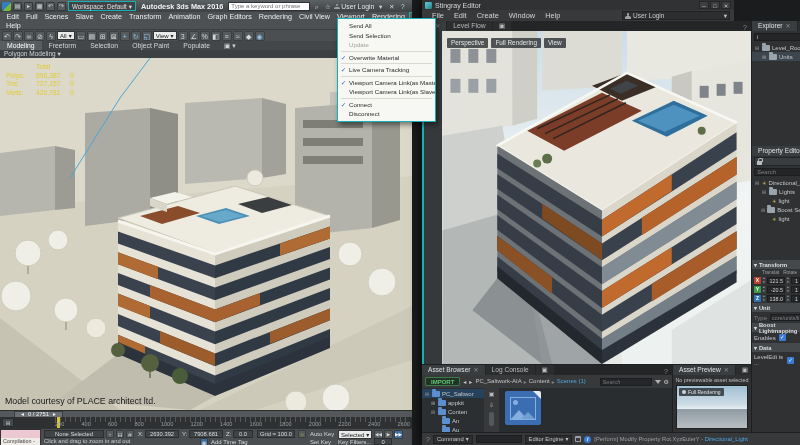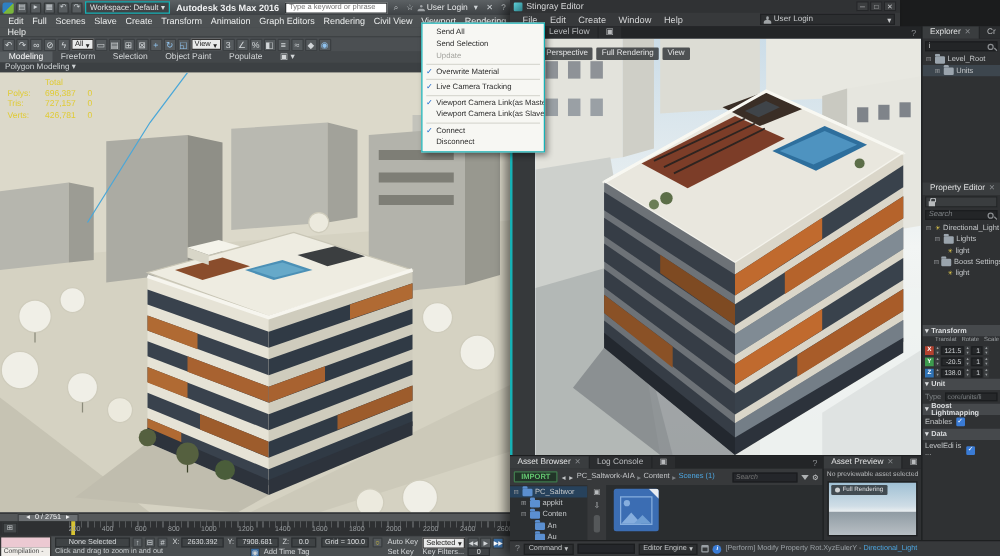--- a/index.html
+++ b/index.html
@@ -55,21 +55,21 @@
   .playbtn.bluebg{background:#3a6ea5;color:#fff}
 
   
   .sg-dropdown{position:absolute;left:337px;top:18px;width:99px;background:#f7f7f3;border:1px solid #17b1b5;box-shadow:2px 3px 5px rgba(0,0,0,.45);z-index:40;padding:2px 0;font-size:6.2px;color:#2b2b2b}
   .sg-item{height:9.5px;line-height:9.5px;display:flex;white-space:nowrap;overflow:hidden}
   .sg-item .gut{width:11px;flex:none;text-align:center;color:#1a66cc;font-size:6.5px}
   .sg-item.disabled{color:#a3a39e}
   .sg-sep{border-top:1px solid #d9d9d2;margin:1px 3px}
 
   
-  #sr{position:absolute;left:408px;top:0;width:312px;height:445px;background:#2a2c2e;box-shadow:-4px 0 8px rgba(0,0,0,.5)}
+  #sr{position:absolute;left:422px;top:0;width:312px;height:445px;background:#2a2c2e;box-shadow:-4px 0 8px rgba(0,0,0,.5)}
   .sr-title{position:absolute;top:0;left:0;right:0;height:10px;background:#303234;display:flex;align-items:center;gap:3px;padding:0 3px;color:#d6d7d8;font-size:7px}
   .sr-logo{width:7px;height:7px;background:linear-gradient(135deg,#5fd0d8,#2a7d86);border-radius:1px;flex:none}
   .winbtn{width:10px;height:8px;font-size:5.5px;line-height:8px;text-align:center;color:#c6c8ca;background:#3c3e40;border:1px solid #242628;flex:none}
   .sr-menu{position:absolute;top:10px;left:0;right:0;height:11px;background:#37393b;display:flex;align-items:center;font-size:7.4px;color:#d4d5d6;padding-left:5px}
   .sr-menu span.mi{padding:0 5px;line-height:11px}
   .sr-user{margin-left:auto;margin-right:4px;width:108px;height:9px;background:#2c2e30;border:1px solid #202224;display:flex;align-items:center;gap:3px;padding:0 2px;font-size:6.5px;color:#c9cbcd}
   .person{width:5px;height:5px;position:relative;flex:none}
   .person:before{content:"";position:absolute;left:1.5px;top:0;width:2.5px;height:2.5px;border-radius:50%;background:#9fa3a6}
   .person:after{content:"";position:absolute;left:0;top:3px;width:5.5px;height:2.5px;border-radius:2px 2px 0 0;background:#9fa3a6}
   .sr-main{position:absolute;left:0;top:21px;width:329px;height:411px}
@@ -314,20 +314,21 @@
             <span>Tris:</span>
             <span>727,157</span>
             <span>0</span>
           </div>
         <div class="srow">
             <span>Verts:</span>
             <span>426,781</span>
             <span>0</span>
           </div>
       </div>
+      <div class="mx-credit">Model courtesy of PLACE architect ltd.</div>
     </div>
 
     <div class="mx-slider">
       <span class="mx-frame-box">
           <span>◂</span>
           <span>0 / 2751</span>
           <span>▸</span>
         </span>
     </div>
 

